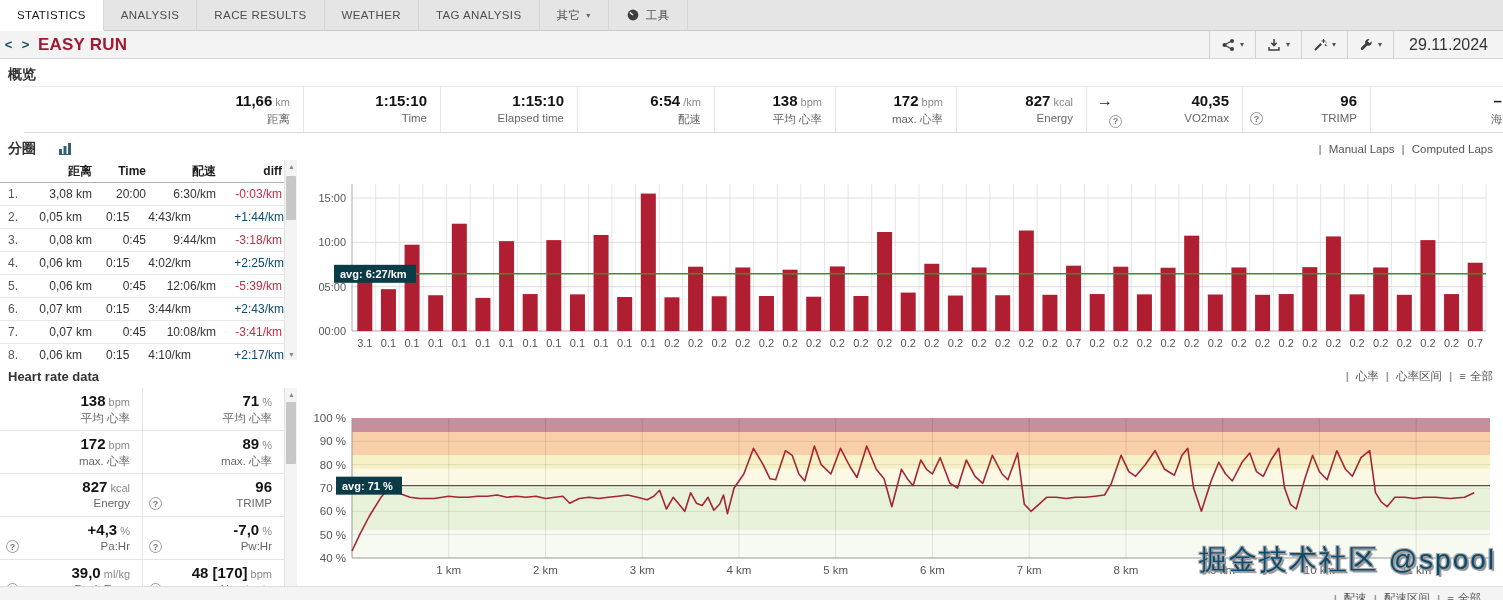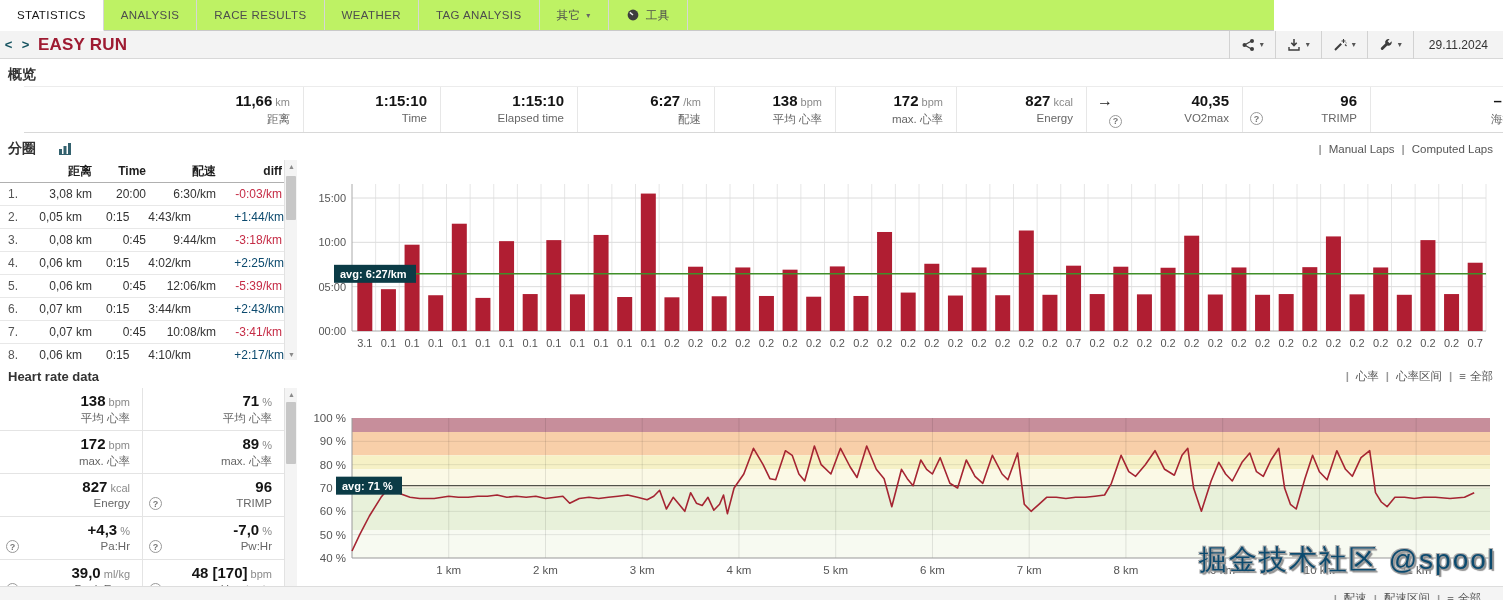--- a/index.html
+++ b/index.html
@@ -1,37 +1,37 @@
 <!DOCTYPE html>
 <html><head>
 <meta charset="utf-8">
 <style>
   * { box-sizing: border-box; margin:0; padding:0; }
   body { margin:0; background:#fff; font-family:"Liberation Sans","DejaVu Sans",sans-serif; }
   .app { position:relative; width:1503px; height:600px; overflow:hidden; background:#fff; }
 
   
-  .tabbar { position:absolute; left:0; top:0; width:1274px; height:31px; background:#bef264;
+  .tabbar { position:absolute; left:0; top:0; width:1503px; height:31px; background:#e5e5e5;
             border-bottom:1px solid #c9c9c9; display:flex; align-items:stretch; }
   .tab { display:flex; align-items:center; gap:6px; padding:0 17px; font-size:11.5px; color:#4d4d4d;
          border-right:1px solid #d6d6d6; cursor:pointer; letter-spacing:.4px; white-space:nowrap; }
   .tab.active { background:#fff; color:#161616; border-bottom:1px solid #fff; margin-bottom:-1px; }
   .tab .caret { font-size:8px; color:#666; }
 
   
   .toolbar { position:absolute; left:0; top:31px; width:1503px; height:28px; background:#f3f3f3;
              border-bottom:1px solid #d8d8d8; display:flex; align-items:center; }
   .nav-arrow { width:17px; text-align:center; font-weight:700; font-size:13px; color:#14525f; cursor:pointer; }
   .activity-title { font-size:17px; font-weight:700; color:#9e1b32; margin-left:4px; letter-spacing:.2px; }
   .tb-spacer { flex:1; }
   .tb-btn { display:flex; align-items:center; gap:5px; padding:0 11px; height:28px;
             border-left:1px solid #d2d2d2; cursor:pointer; }
   .tb-btn .caret { font-size:8px; color:#555; }
   .date-box { height:28px; border-left:1px solid #d2d2d2; display:flex; align-items:center;
-              padding:0 15px; font-size:12px; color:#333; }
+              padding:0 15px; font-size:16px; color:#333; }
 
   
   .sec-title { font-size:14px; font-weight:700; color:#333; }
   .overview-title { position:absolute; left:8px; top:66px; }
   .stats-row { position:absolute; left:0; top:86px; width:1503px; height:47px; background:#fff;
                border-top:1px solid #ececec; border-bottom:1px solid #d8d8d8; display:flex;margin-left:24px; }
   .stat { position:relative; height:100%; border-right:1px solid #e7e7e7; padding:5px 13px 0 4px;
           text-align:right; }
   .stat:last-child { border-right:none; flex:1; }
   .stat .v { font-size:15px; font-weight:700; color:#141414; }
@@ -191,21 +191,21 @@
       </div>
       <div class="stat" style="width: 137px;">
         <div><span class="v">1:15:10</span></div>
         <div class="l">Time</div>
       </div>
       <div class="stat" style="width: 137px;">
         <div><span class="v">1:15:10</span></div>
         <div class="l">Elapsed time</div>
       </div>
       <div class="stat" style="width: 137px;">
-        <div><span class="v">6:27</span><span class="u"> /km</span></div>
+        <div><span class="v">6:54</span><span class="u"> /km</span></div>
         <div class="l">配速</div>
       </div>
       <div class="stat" style="width: 121px;">
         <div><span class="v">138</span><span class="u"> bpm</span></div>
         <div class="l">平均 心率</div>
       </div>
       <div class="stat" style="width: 121px;">
         <div><span class="v">172</span><span class="u"> bpm</span></div>
         <div class="l">max. 心率</div>
       </div>

